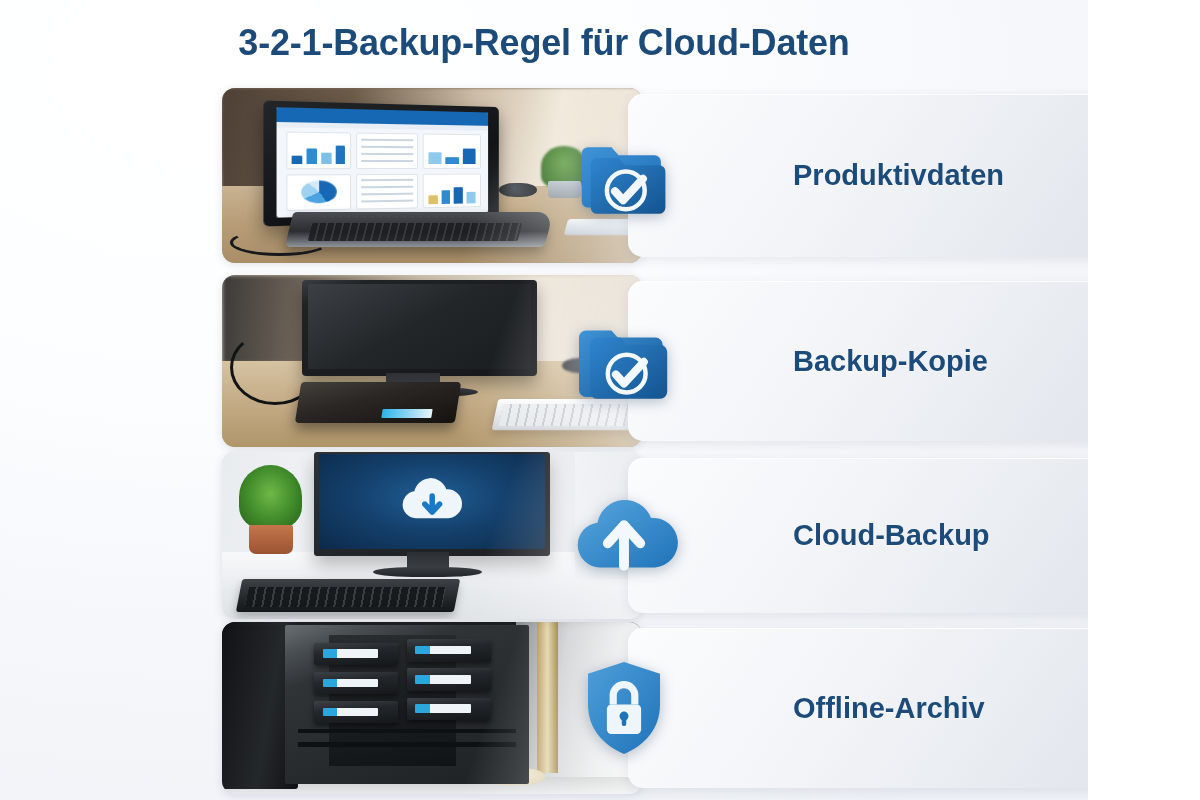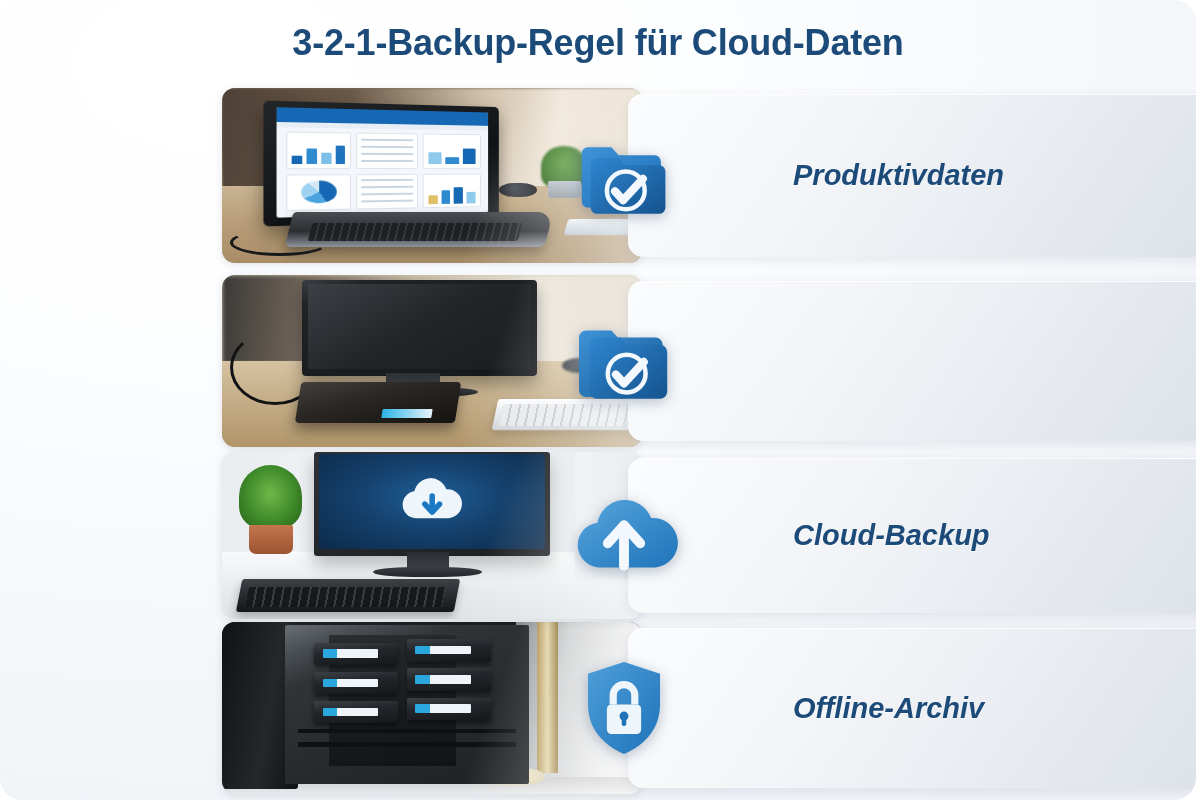--- a/index.html
+++ b/index.html
@@ -4,42 +4,41 @@
 <title>3-2-1-Backup-Regel für Cloud-Daten</title>
 <style>
   html,body{margin:0;padding:0;}
   body{
     width:1200px;height:800px;overflow:hidden;
     font-family:"Liberation Sans","DejaVu Sans",sans-serif;
     background:#ffffff;
     position:relative;
   }
   #stage{
-    position:absolute;inset:0;width:1196px;height:800px;
+    position:absolute;inset:0;width:1088px;height:800px;
     background:
       radial-gradient(120% 110% at 18% 8%, #ffffff 0%, #fdfeff 32%, #f6f8fb 60%, #eef1f6 100%),
       linear-gradient(135deg,#ffffff 0%,#f7f9fc 45%,#e7ecf3 100%);
     overflow:hidden;
-    border-radius:22px;
   }
 
   
   .title{
     position:absolute;left:0;right:0;top:22px;
     text-align:center;
     font-size:36px;
     font-weight:bold;
     letter-spacing:-0.2px;
     color:#1d4b79;
     text-shadow:0 1px 0 rgba(255,255,255,.7);
     white-space:nowrap;
   }
 
   
-  .row{position:absolute;left:222px;width:770px;font-style:italic;}
+  .row{position:absolute;left:222px;width:770px;}
   .row-1{top:88px;height:175px;}
   .row-2{top:275px;height:172px;}
   .row-3{top:452px;height:167px;}
   .row-4{top:622px;height:172px;}
 
   
   .photo{
     position:absolute;left:0;top:0;width:420px;height:100%;
     border-radius:13px;
     overflow:hidden;
@@ -309,20 +308,21 @@
         <div class="hdd"></div>
           <div class="hddlabel"></div>
         <div class="kbd"></div>
           <div class="kbdkeys"></div>
       </div>
       <div class="sheen"></div>
     </div>
 
     <div class="card">
       <div class="card-text">
+        <span class="strong">Backup-Kopie</span>
       </div>
     </div>
 
     <div class="icon-wrap">
       <svg viewBox="0 0 120 120" xmlns="http://www.w3.org/2000/svg">
         <defs>
           <linearGradient id="fg2A" x1="0" y1="0" x2="1" y2="1">
             <stop offset="0" stop-color="#3f93d6"></stop>
               <stop offset="1" stop-color="#155a99"></stop>
           </linearGradient>

